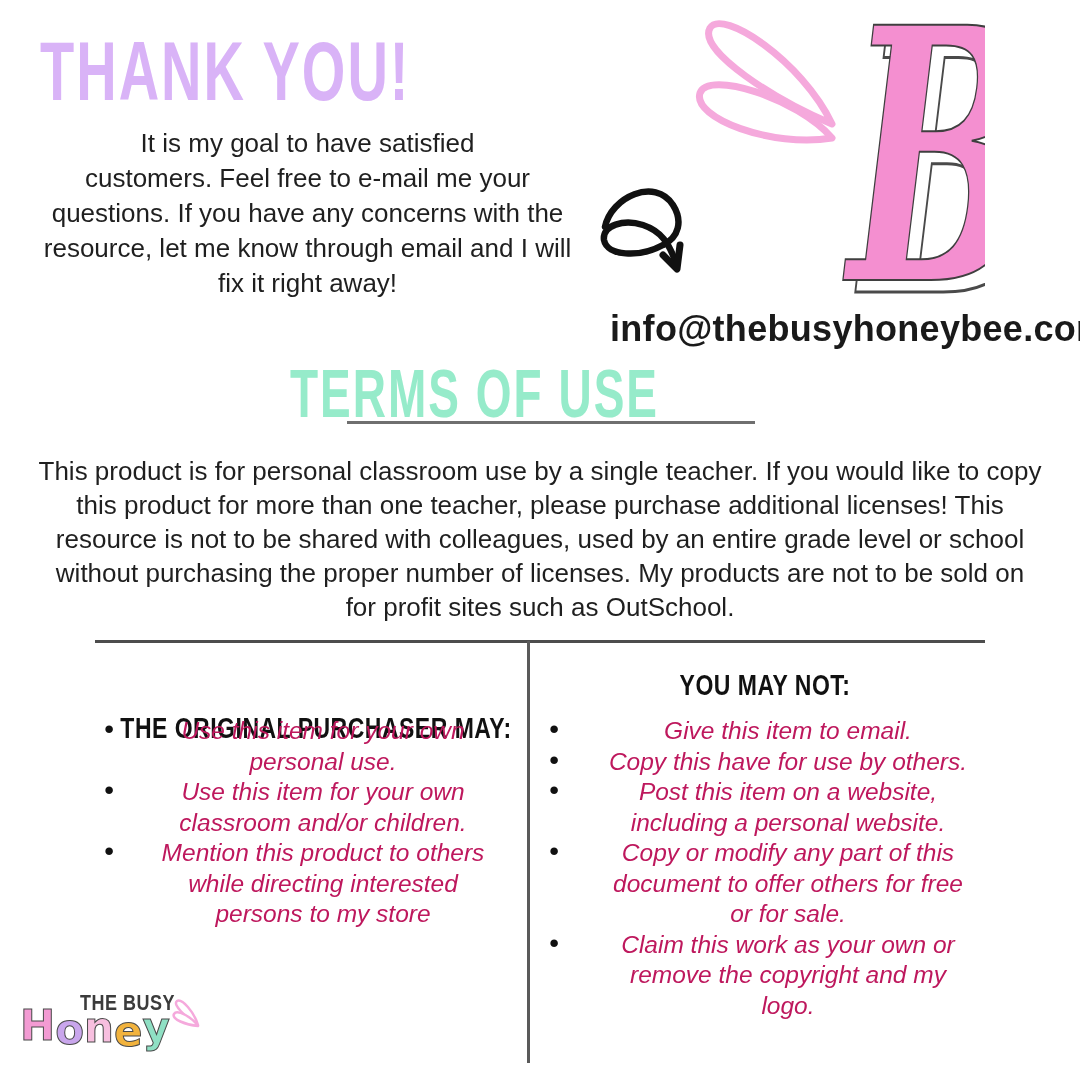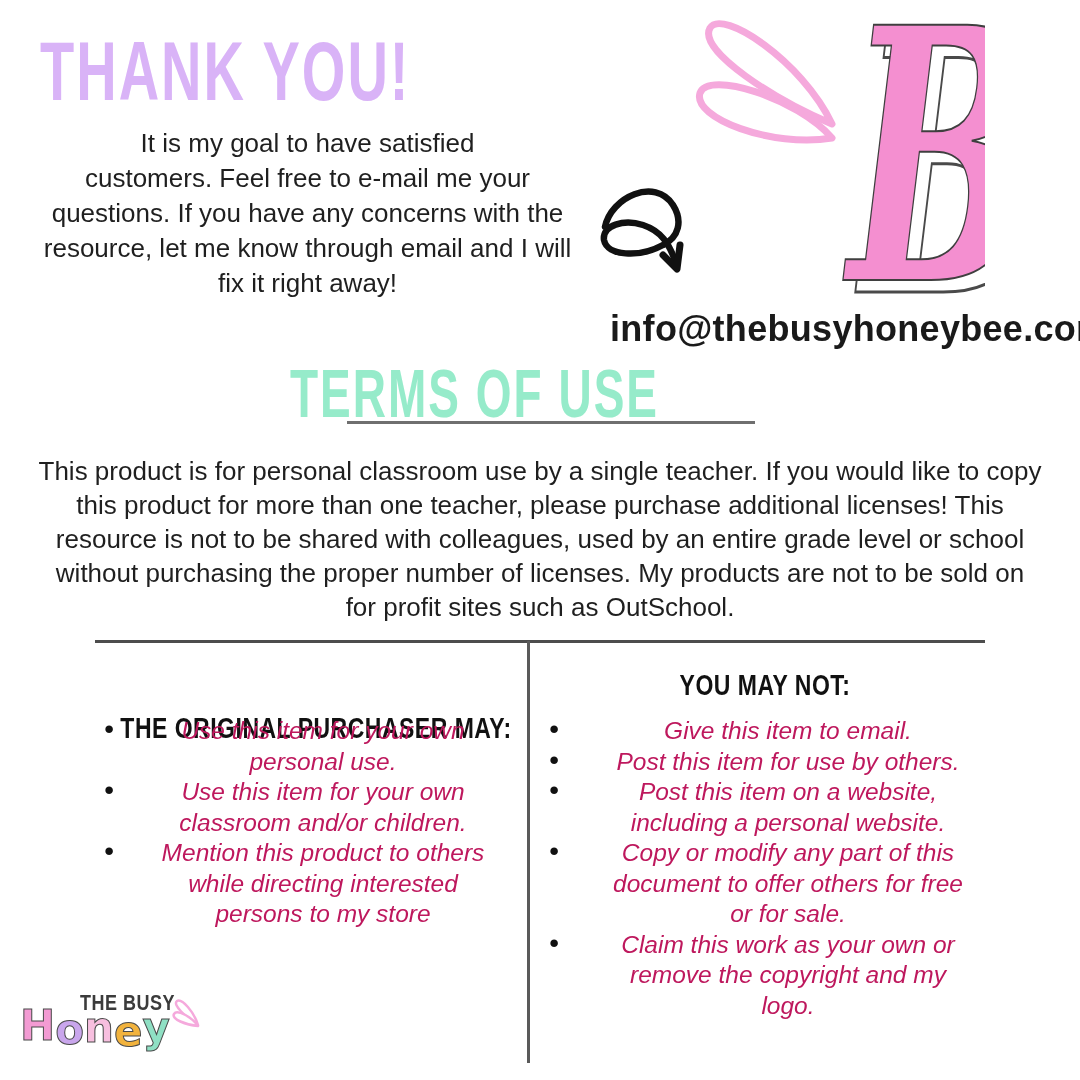--- a/index.html
+++ b/index.html
@@ -123,21 +123,21 @@
   <li>Mention this product to others
 while directing interested
 persons to my store</li>
 </ul>
 
 <div class="abs col-heading right-col-heading">
   <span class="stretch">YOU MAY NOT:</span>
 </div>
 <ul class="abs terms-list right-list">
   <li>Give this item to email.</li>
-  <li>Post this item for use by others.</li>
+  <li>Copy this have for use by others.</li>
   <li>Post this item on a website,
 including a personal website.</li>
   <li>Copy or modify any part of this
 document to offer others for free
 or for sale.</li>
   <li>Claim this work as your own or
 remove the copyright and my
 logo.</li>
 </ul>
 

